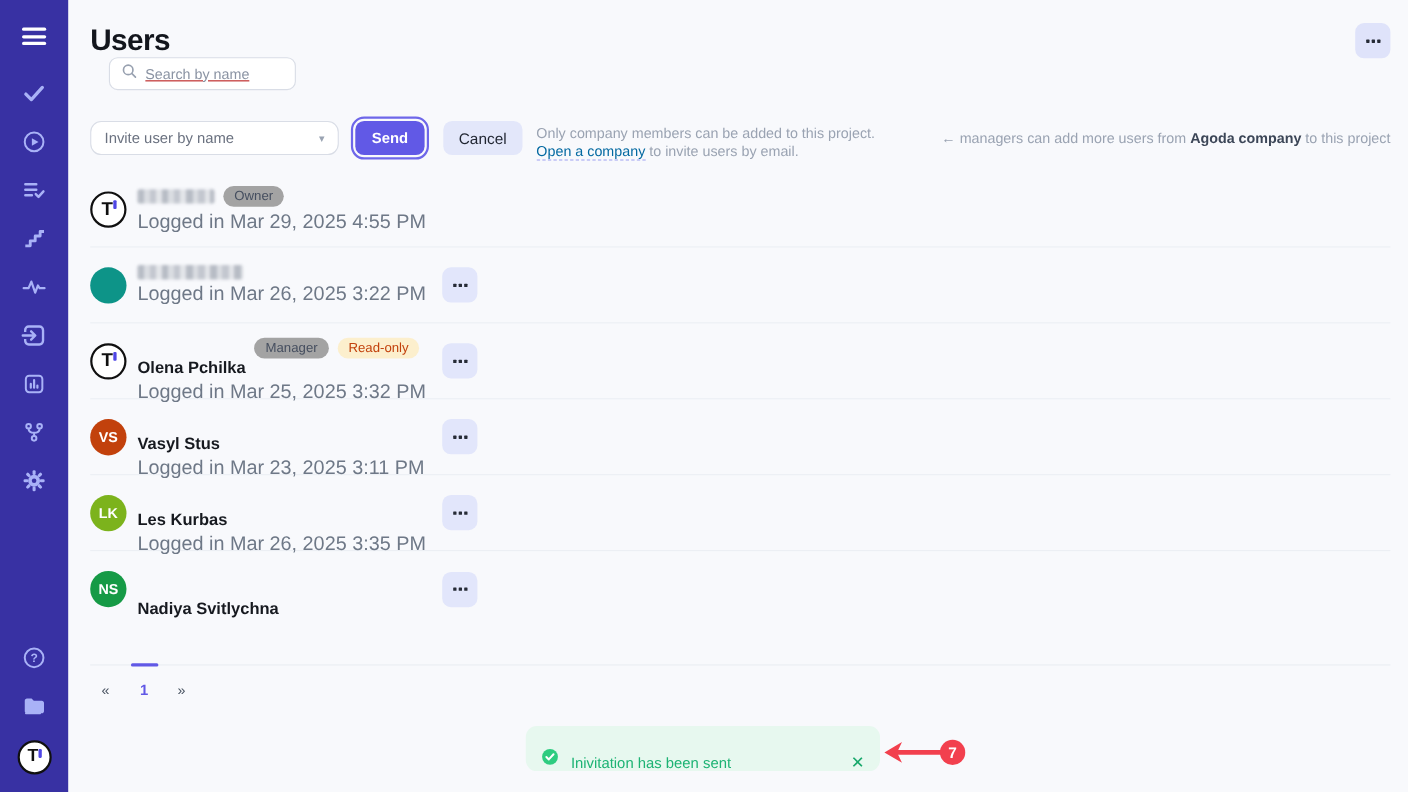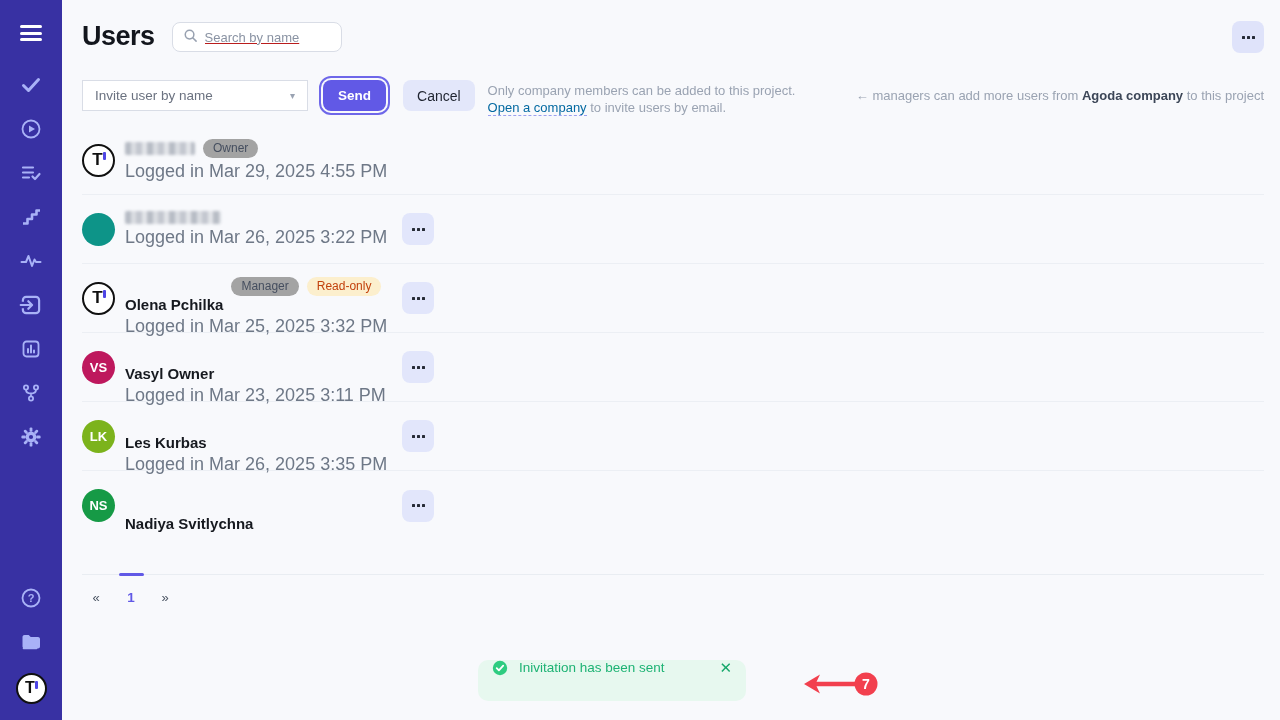--- a/index.html
+++ b/index.html
@@ -16,34 +16,34 @@
   }
   .sb-burger { margin-top:19px; width:32px; height:28px; display:flex; flex-direction:column;
     justify-content:center; gap:3.5px; align-items:center; cursor:pointer; }
   .sb-burger i { display:block; width:22px; height:3px; background:#fff; border-radius:1.5px; }
   .sb-nav { margin-top:24px; display:flex; flex-direction:column; gap:12px; }
   .sb-item { width:32px; height:32px; display:flex; align-items:center; justify-content:center;
     color:#a9b2f7; cursor:pointer; }
   .sb-footer { position:absolute; bottom:16px; display:flex; flex-direction:column; gap:12px; align-items:center; }
   
   .main { position:absolute; left:62px; top:0; width:1218px; height:720px; padding:0 16px 0 20px; }
-  .hdr { position:relative; padding-top:21px; display:flex; align-items:flex-end; }
+  .hdr { position:relative; padding-top:21px; display:flex; align-items:flex-start;flex-direction:column; }
   .hdr h1 { font-size:27px; font-weight:700; letter-spacing:-0.5px; color:#13161d; }
   .search { margin-left:17px; width:170px; height:30px; background:#fff; border:1px solid #d9dde6;
     border-radius:8px; display:flex; align-items:center; padding:0 10px; gap:7px; }
   .search input { border:none; outline:none; background:transparent; font-size:13px; width:100%;
     font-family:"Liberation Sans", sans-serif; color:#b91c1c;text-decoration:underline; }
   .search input::placeholder { color:#8a93a3; }
   .iconbtn { width:32px; height:32px; background:#dfe3fa; border:none; border-radius:8px;
     display:flex; align-items:center; justify-content:center; gap:2px; cursor:pointer; }
   .iconbtn i { width:3px; height:3px; background:#262b36; border-radius:0.5px; display:block; }
   .hdr .iconbtn { position:absolute; right:0; top:21px; }
   
   .invite { position:relative; margin-top:28px; display:flex; align-items:flex-start; height:42px; }
-  .selectbox { width:226px; height:31px; background:#fff; border:1px solid #d9dde6; border-radius:0;
+  .selectbox { width:226px; height:31px; background:#fff; border:1px solid #d9dde6; border-radius:10px;
     display:flex; align-items:center; justify-content:space-between; padding:0 12px;
     color:#6b7280; font-size:13.5px; cursor:pointer; }
   .selectbox .caret { color:#9aa3b2; font-size:10px; }
   .btn-send { margin-left:15px; height:31px; padding:0 15px; background:#6159e6; color:#fff;
     border:none; border-radius:8px; font-size:13.5px; font-weight:600; cursor:pointer;
     outline:2px solid #6e67e9; outline-offset:2px; font-family:"Liberation Sans", sans-serif; }
   .btn-cancel { margin-left:17px; height:31px; padding:0 14px; background:#e3e7fa; color:#1f2430;
     border:none; border-radius:8px; font-size:14px; font-weight:500; cursor:pointer;
     font-family:"Liberation Sans", sans-serif; }
   .invite-info { margin-left:13px; margin-top:2px; font-size:13px; line-height:17px; color:#9aa3b2; }
@@ -72,22 +72,22 @@
   .row .iconbtn { background:#e2e6fb; }
   
   .pager { margin-top:34px; border-top:1px solid #e9edf2; position:relative; height:60px; }
   .pager .indicator { position:absolute; left:37px; top:-2px; width:25px; height:3px; background:#6159e6; border-radius:2px; }
   .pbtn { position:absolute; top:10px; width:24px; height:24px; border:none; background:transparent;
     font-size:13px; color:#4b5563; cursor:pointer; font-family:"Liberation Sans", sans-serif; }
   .pbtn.prev { left:2px; }
   .pbtn.page { left:37px; color:#6159e6; font-weight:600; font-size:13.5px; }
   .pbtn.next { left:71px; }
   
-  .toast { position:absolute; left:478px; top:660px; width:268px; height:41px; background:#e7f8ef;
-    border-radius:10px; display:flex; align-items:flex-start; padding:0 14px; }
+  .toast { position:absolute; left:478px; top:660px; width:322px; height:41px; background:#e7f8ef;
+    border-radius:10px; display:flex; align-items:flex-end; padding:0 14px; }
   .toast .msg { flex:1; margin-left:11px; font-size:13.5px; color:#1db374; }
   .toast .close { background:none; border:none; color:#17a86b; font-size:15px; cursor:pointer;
     font-family:"Liberation Sans", sans-serif; line-height:1; }
   
   .annot { position:absolute; left:803px; top:668px; width:76px; height:32px; pointer-events:none; }
   .annot text { font:700 14px "Liberation Sans", sans-serif; }
 </style>
 </head>
 <body>
 
@@ -292,24 +292,24 @@
         <div class="logged">Logged in Mar 25, 2025 3:32 PM</div>
       </div>
       <button class="iconbtn">
           <i></i>
           <i></i>
           <i></i>
         </button>
     </div>
 
     <div class="row">
-      <span class="avatar" style="background: #be185d;">VS</span>
-      <div class="uinfo">
-        <div class="nameline">
-          <span class="uname">Vasyl Owner</span>
+      <span class="avatar" style="background: #c2410c;">VS</span>
+      <div class="uinfo">
+        <div class="nameline">
+          <span class="uname">Vasyl Stus</span>
         </div>
         <div class="logged">Logged in Mar 23, 2025 3:11 PM</div>
       </div>
       <button class="iconbtn">
           <i></i>
           <i></i>
           <i></i>
         </button>
     </div>
 

